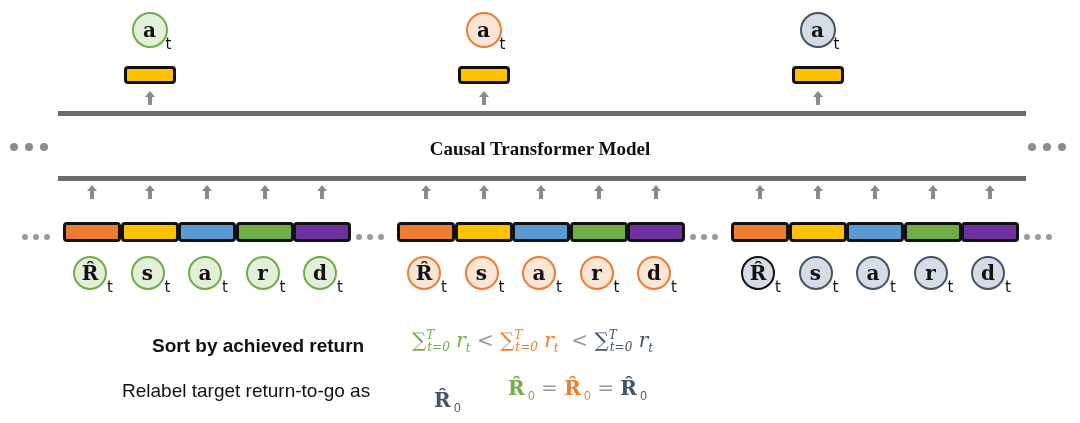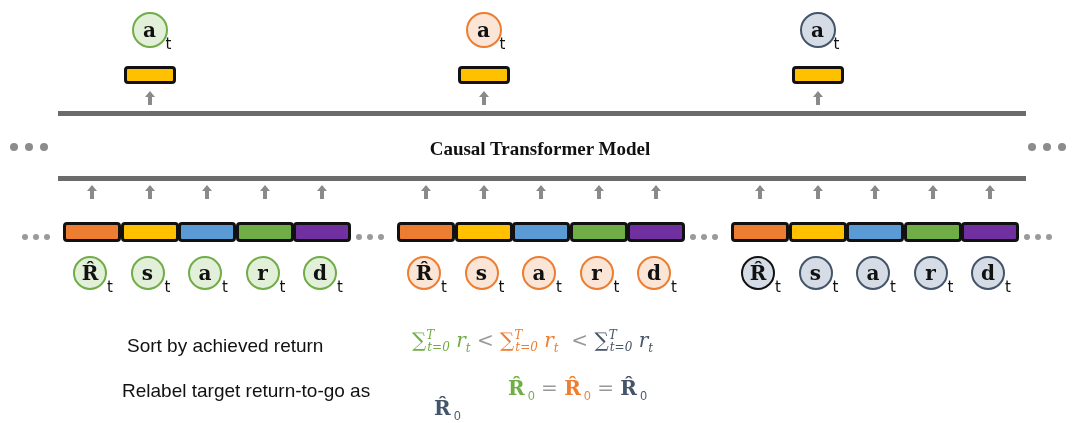--- a/index.html
+++ b/index.html
@@ -239,18 +239,18 @@
     <div class="dots small" style="left: 690px; top: 234px;">
       <span class="dot"></span>
       <span class="dot"></span>
       <span class="dot"></span>
     </div>
     <div class="dots small" style="left: 1024px; top: 234px;">
       <span class="dot"></span>
       <span class="dot"></span>
       <span class="dot"></span>
     </div>
-    <div class="caption" style="left: 127px; top: 335px;">Sort by achieved return</div>
+    <div class="caption" style="left: 152px; top: 335px; font-weight: bold;">Sort by achieved return</div>
     <div class="caption" style="left: 122px; top: 380px;">Relabel target return-to-go as</div>
     <div class="math" style="left: 412px; top: 328px;"><span style="color:#70ad47">∑<sup style="vertical-align:8px">T</sup><sub style="margin-left:-7px;vertical-align:-4px">t=0</sub> <i>r</i><sub>t</sub></span> <span class="op">&lt;</span> <span style="color:#ed7d31">∑<sup style="vertical-align:8px">T</sup><sub style="margin-left:-7px;vertical-align:-4px">t=0</sub> <i>r</i><sub>t</sub></span> &nbsp;<span class="op">&lt;</span> <span style="color:#44546a">∑<sup style="vertical-align:8px">T</sup><sub style="margin-left:-7px;vertical-align:-4px">t=0</sub> <i>r</i><sub>t</sub></span></div>
-    <div class="math" style="left: 434px; top: 396px;"><b style="color:#44546a">R̂</b><sub style="color:#44546a;font-style:normal;font-family:'Liberation Sans',sans-serif"> 0</sub></div>
+    <div class="math" style="left: 434px; top: 388px;"><b style="color:#44546a">R̂</b><sub style="color:#44546a;font-style:normal;font-family:'Liberation Sans',sans-serif"> 0</sub></div>
     <div class="math" style="left: 508px; top: 376px;"><b style="color:#70ad47">R̂</b><sub style="color:#70ad47;font-style:normal;font-family:'Liberation Sans',sans-serif"> 0</sub> <span class="op">=</span> <b style="color:#ed7d31">R̂</b><sub style="color:#ed7d31;font-style:normal;font-family:'Liberation Sans',sans-serif"> 0</sub> <span class="op">=</span> <b style="color:#44546a">R̂</b><sub style="color:#44546a;font-style:normal;font-family:'Liberation Sans',sans-serif"> 0</sub></div>
   </div>
 
 </body></html>

